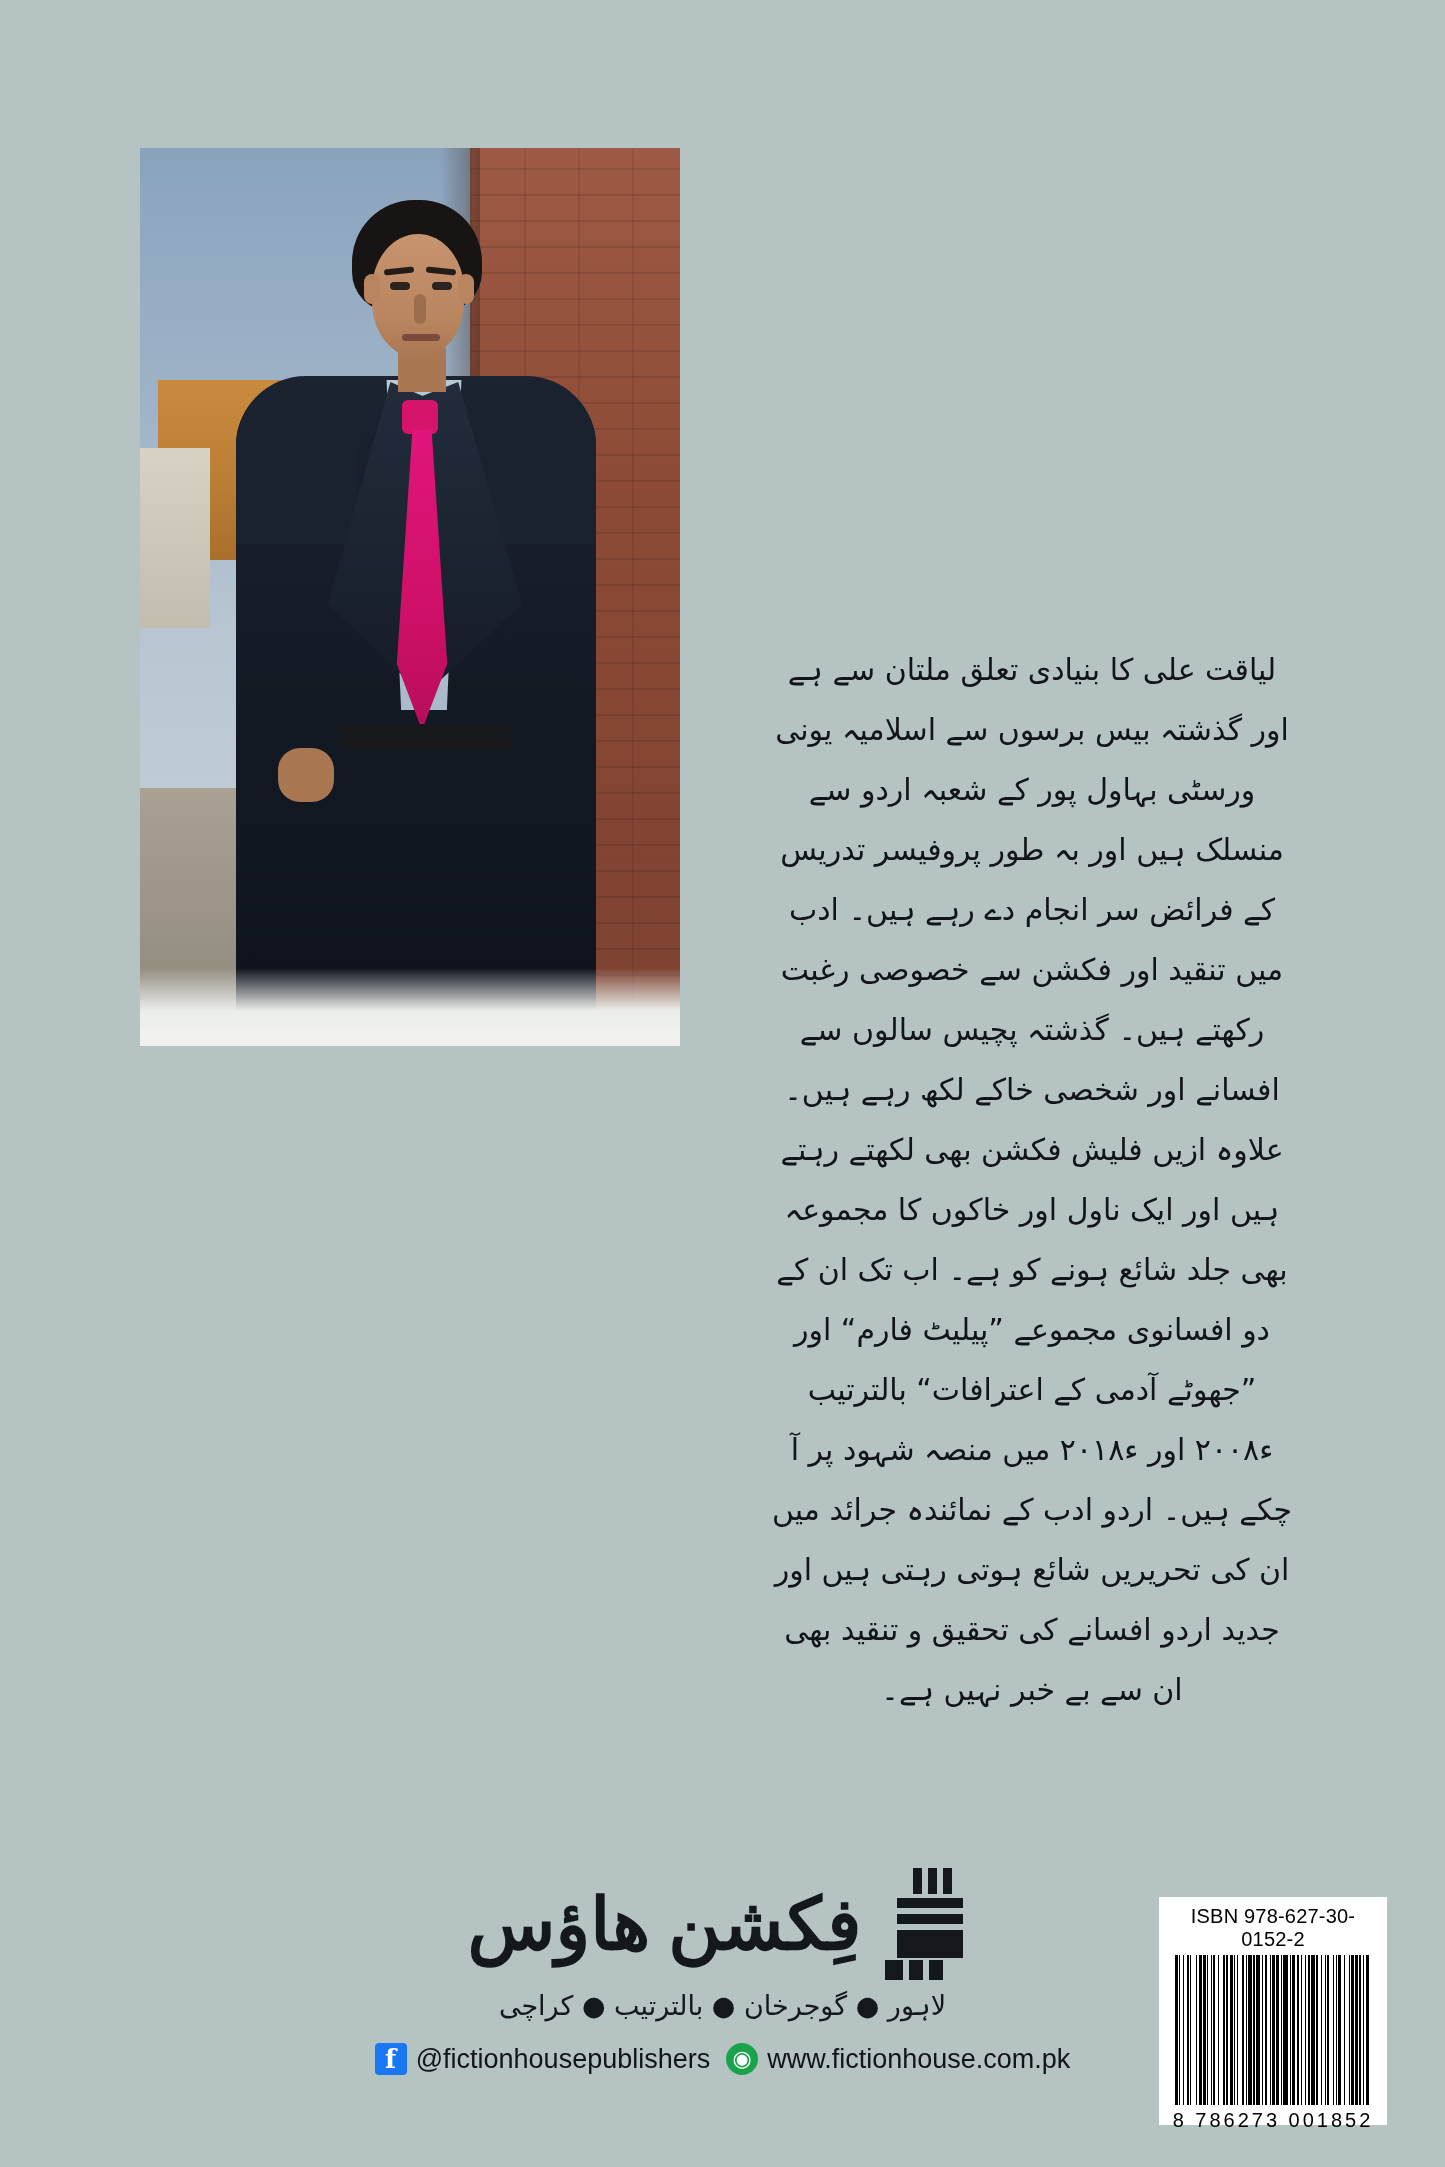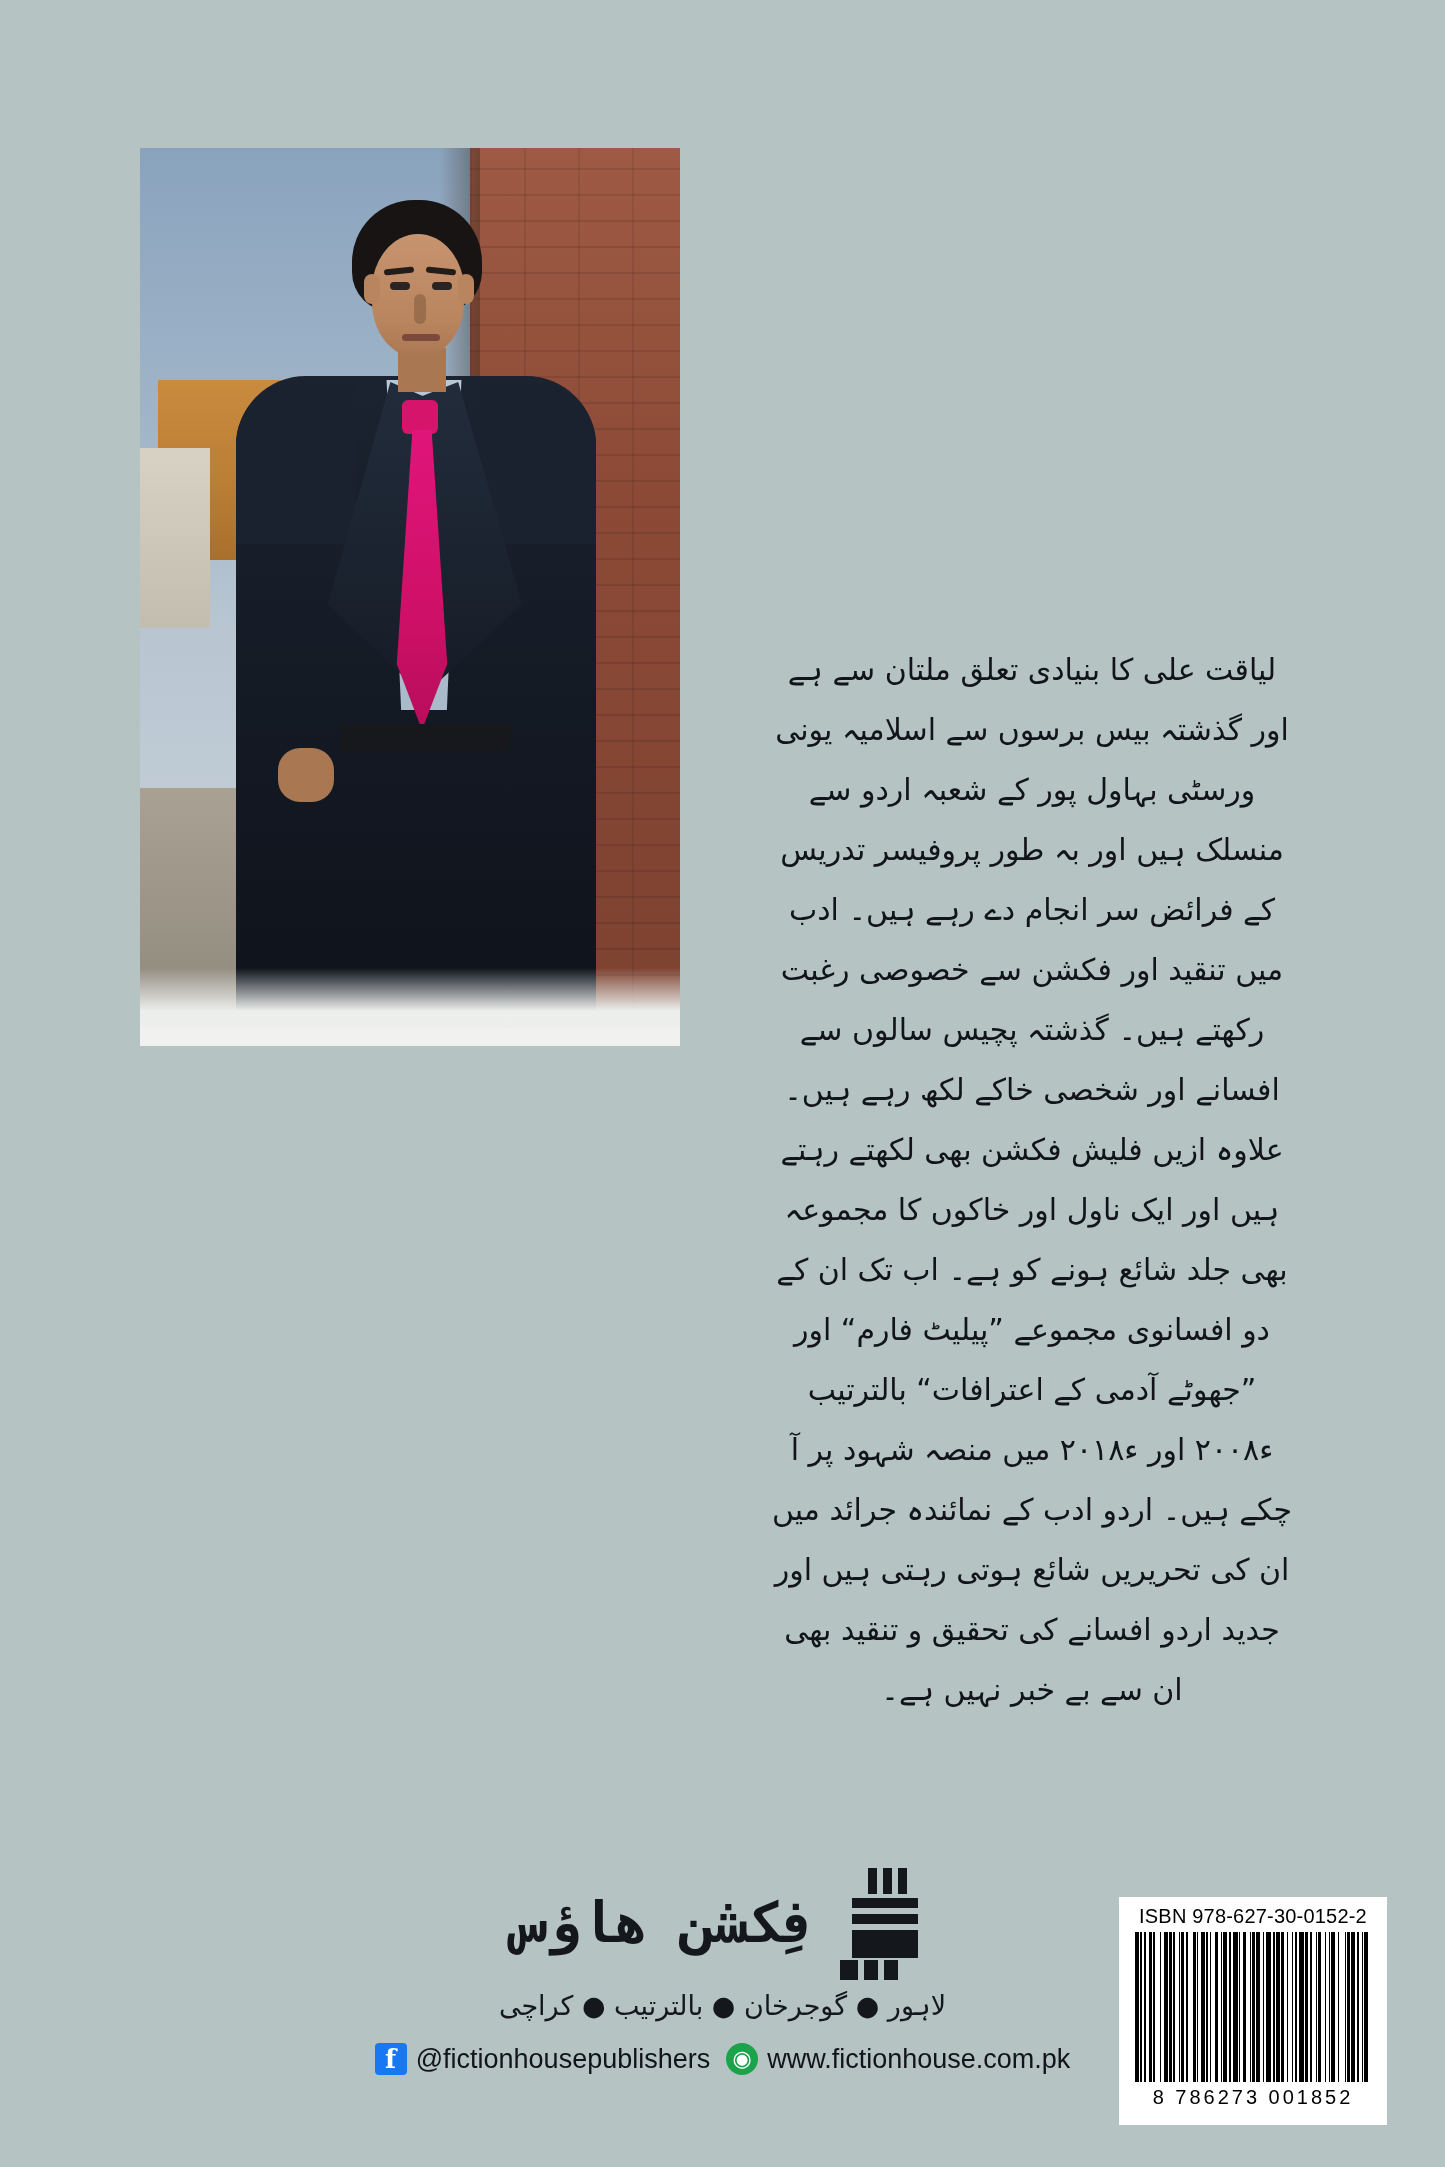--- a/index.html
+++ b/index.html
@@ -151,23 +151,23 @@
     bottom: 92px;
     text-align: center;
   }
   #pub-row {
     display: flex;
     align-items: center;
     justify-content: center;
     gap: 22px;
   }
   #pub-name {
-    font-family: Liberation Mono, monospace;
+    font-family: Liberation Serif, serif;
     direction: rtl;
-    font-size: 56px;
+    font-size: 72px;
     font-weight: bold;
     color: #14181c;
     letter-spacing: 1px;
   }
   #pub-logo {
     width: 94px;
     height: 112px;
     position: relative;
   }
   #pub-cities {
@@ -211,21 +211,21 @@
     font-size: 22px;
     line-height: 32px;
     text-align: center;
   }
 
   
   #barcode-box {
     position: absolute;
     right: 58px;
     bottom: 42px;
-    width: 268px;
+    width: 228px;
     height: 228px;
     background: #ffffff;
     padding: 8px 10px;
     box-sizing: border-box;
     margin-top: 24px;
   }
   #isbn-text {
     font-family: "Liberation Sans", sans-serif;
     font-size: 20px;
     color: #000;

